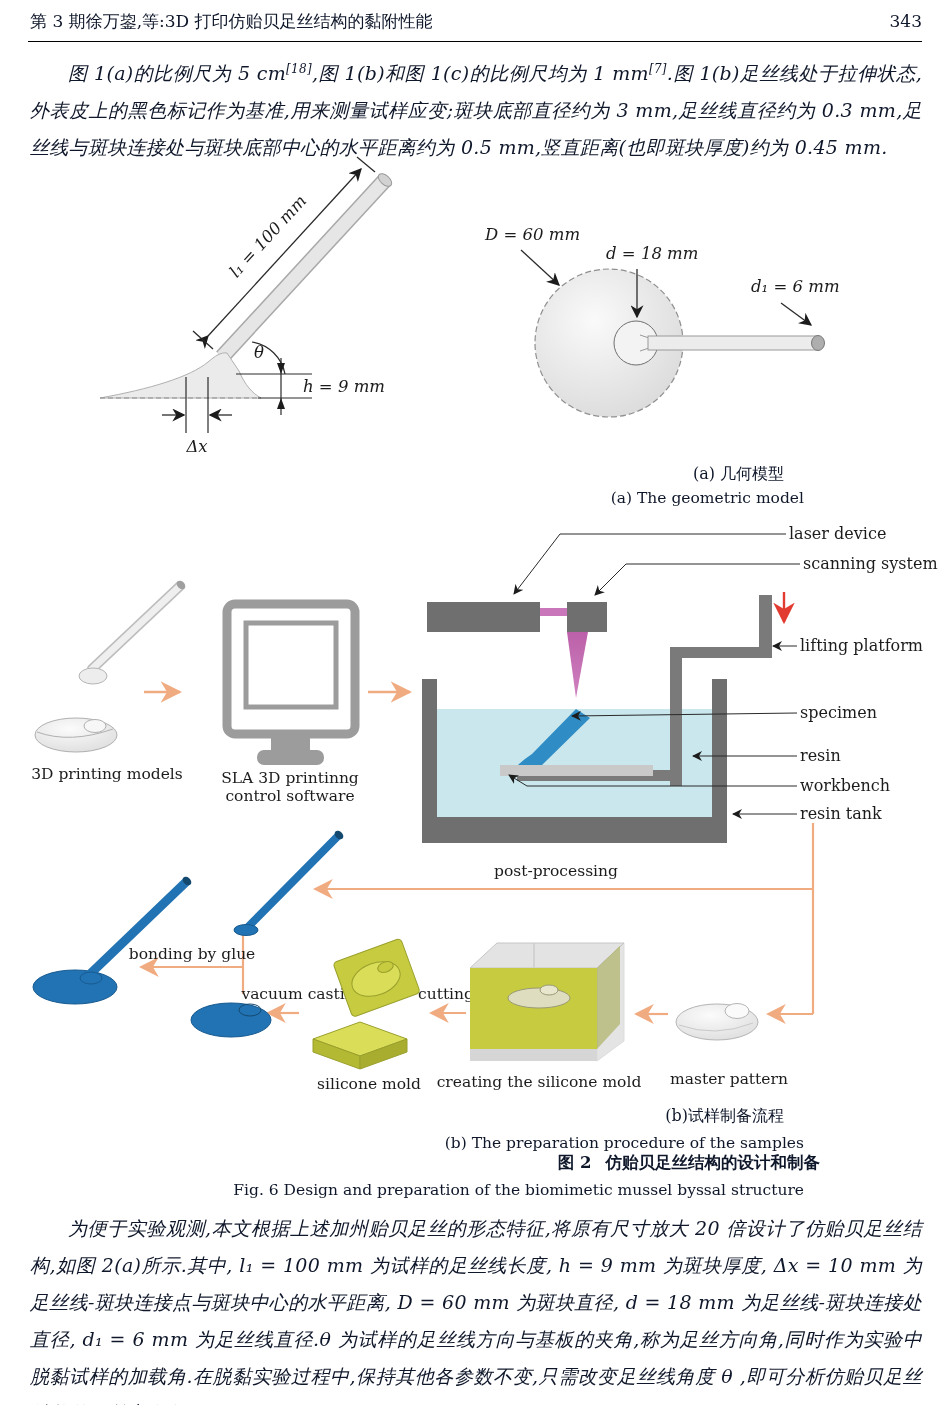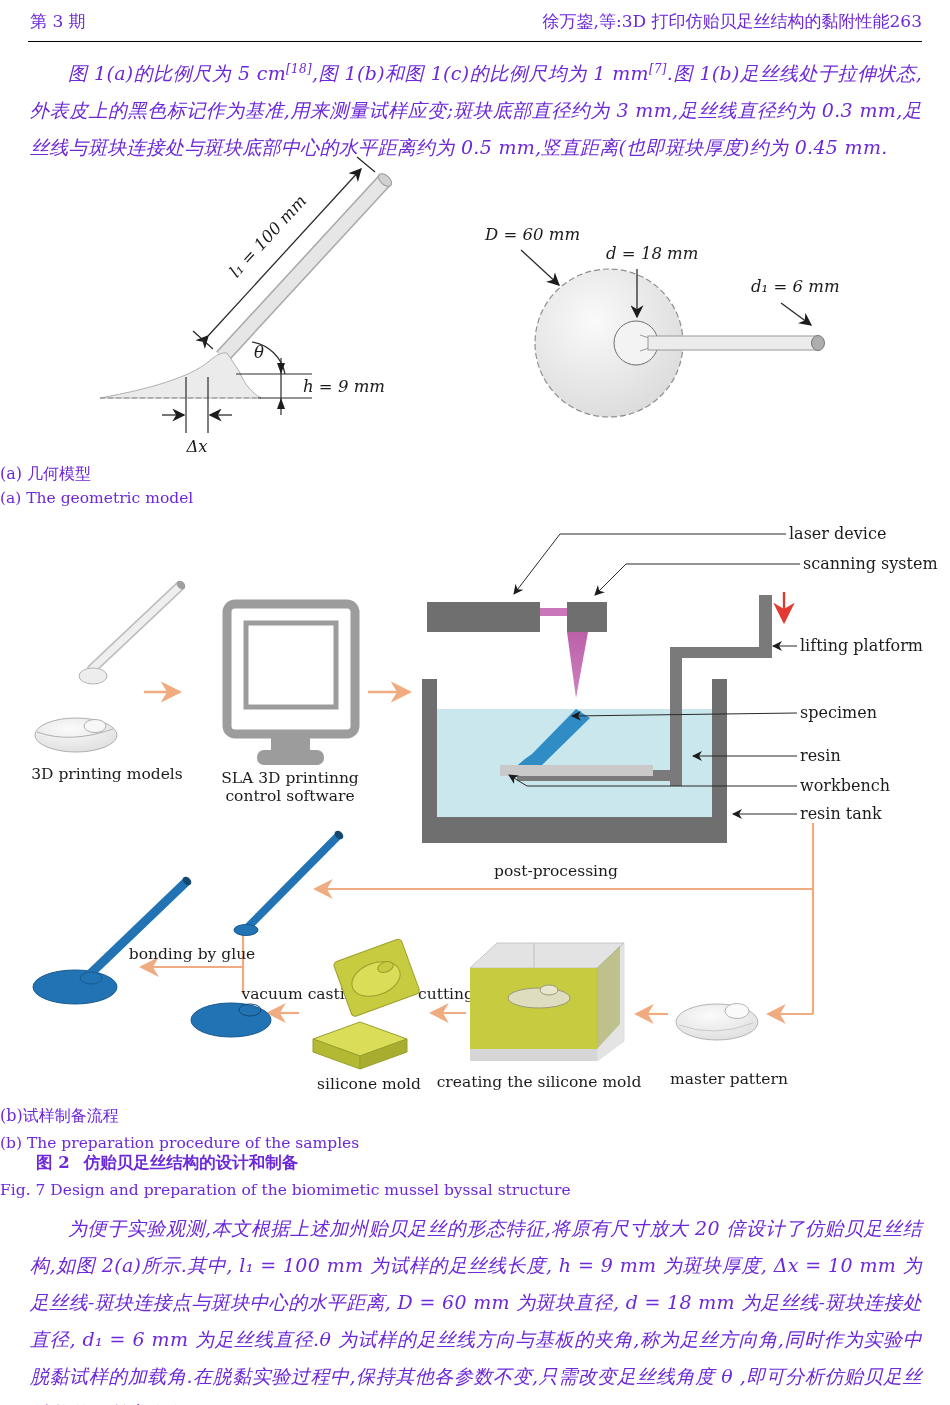--- a/index.html
+++ b/index.html
@@ -1,46 +1,46 @@
 <!DOCTYPE html>
 <html><head>
 <meta charset="utf-8">
 <style>
   html,body{margin:0;padding:0;background:#888;}
   .page{
     position:relative;width:950px;height:1405px;background:#ffffff;
-    font-family:"DejaVu Serif","Liberation Serif",serif;color:#6d28d9;
+    font-family:"DejaVu Serif","Liberation Serif",serif;color:#0f172a;
     margin:0 auto;overflow:hidden;
   }
   .hdr{position:absolute;top:10px;left:30px;right:28px;display:flex;align-items:baseline;font-size:17px;}
-  .hdr .mid{flex:1;text-align:right;}
+  .hdr .mid{flex:1;text-align:left;}
   .rule{position:absolute;top:41px;left:28px;right:28px;border-top:1.6px solid #000;}
   .para{position:absolute;left:30px;width:892px;font-size:19px;line-height:37px;
         text-align:justify;text-indent:2em;letter-spacing:.3px;font-style:italic;}
   .para sup{font-size:12px;line-height:0;}
-  .cap{position:absolute;left:0;width:784px;text-align:left;}
+  .cap{position:absolute;left:0;width:784px;text-align:right;}
   .cap-cn{font-size:16px;}
-  .cap-en{font-size:15.5px;}
+  .cap-en{font-size:15.5px;padding-left:20px;}
   .cap-b{font-size:16.5px;font-weight:bold;}
   .cap-b .sp{display:inline-block;width:14px;}
   svg{position:absolute;left:0;}
   svg text{font-family:"DejaVu Serif","Liberation Serif",serif;fill:#1c1c1c;}
   .dimtxt{font-size:16.5px;font-style:italic;}
   .figtxt{font-size:15.5px;}
   .lbltxt{font-size:16px;}
 </style>
 </head>
 <body>
 
 <div class="page">
 
   <div class="hdr">
     <span>第 3 期</span>
     <span class="mid">徐万鋆,等:3D 打印仿贻贝足丝结构的黏附性能</span>
-    <span>263</span>
+    <span>343</span>
   </div>
   <div class="rule"></div>
 
   <p class="para" style="top:55px;margin:0;"><span>图 1(a)的比例尺为 5 cm</span><sup>[18]</sup><span>,图 1(b)和图 1(c)的比例尺均为 1 mm</span><sup>[7]</sup><span>.图 1(b)足丝线处于拉伸状态,外表皮上的黑色标记作为基准,用来测量试样应变;斑块底部直径约为 3 mm,足丝线直径约为 0.3 mm,足丝线与斑块连接处与斑块底部中心的水平距离约为 0.5 mm,竖直距离(也即斑块厚度)约为 0.45 mm.</span></p>
 
   <svg style="top:155px;" width="950" height="320" viewBox="0 0 950 320">
     <defs>
       <marker id="ab" viewBox="0 0 10 10" refX="9" refY="5" markerWidth="10" markerHeight="10" orient="auto">
         <path d="M0,0 L10,5 L0,10 L3,5 Z" fill="#1c1c1c"></path>
       </marker>
@@ -238,17 +238,17 @@
       <ellipse cx="717" cy="502" rx="41" ry="18" fill="url(#gradWhite)" stroke="#b5b5b5" stroke-width="1"></ellipse>
       <ellipse cx="737" cy="491" rx="12" ry="7.5" fill="#fafafa" stroke="#b5b5b5" stroke-width="1"></ellipse>
       <path d="M679,505 Q715,518 753,503" fill="none" stroke="#c9c9c9" stroke-width="1"></path>
     </g>
     <text class="figtxt" text-anchor="middle" x="729" y="564">master pattern</text>
   </svg>
 
   <div class="cap cap-en" style="top:1134px;">(b) The preparation procedure of the samples</div>
   <div class="cap cap-cn" style="top:1106px;">(b)试样制备流程</div>
   <div class="cap cap-b" style="top:1152px;padding-left:36px;"><span>图 2</span><span class="sp"></span><span>仿贻贝足丝结构的设计和制备</span></div>
-  <div class="cap cap-en" style="top:1181px;">Fig. 7  Design and preparation of the biomimetic mussel byssal structure</div>
+  <div class="cap cap-en" style="top:1181px;">Fig. 6  Design and preparation of the biomimetic mussel byssal structure</div>
 
   <p class="para" style="top:1210px;margin:0;">为便于实验观测,本文根据上述加州贻贝足丝的形态特征,将原有尺寸放大 20 倍设计了仿贻贝足丝结构,如图 2(a)所示.其中, l₁ = 100 mm 为试样的足丝线长度, h = 9 mm 为斑块厚度, Δx = 10 mm 为足丝线-斑块连接点与斑块中心的水平距离, D = 60 mm 为斑块直径, d = 18 mm 为足丝线-斑块连接处直径, d₁ = 6 mm 为足丝线直径.θ 为试样的足丝线方向与基板的夹角,称为足丝方向角,同时作为实验中脱黏试样的加载角.在脱黏实验过程中,保持其他各参数不变,只需改变足丝线角度 θ ,即可分析仿贻贝足丝结构的足丝方向角</p>
 
 </div>
 
 </body></html>

